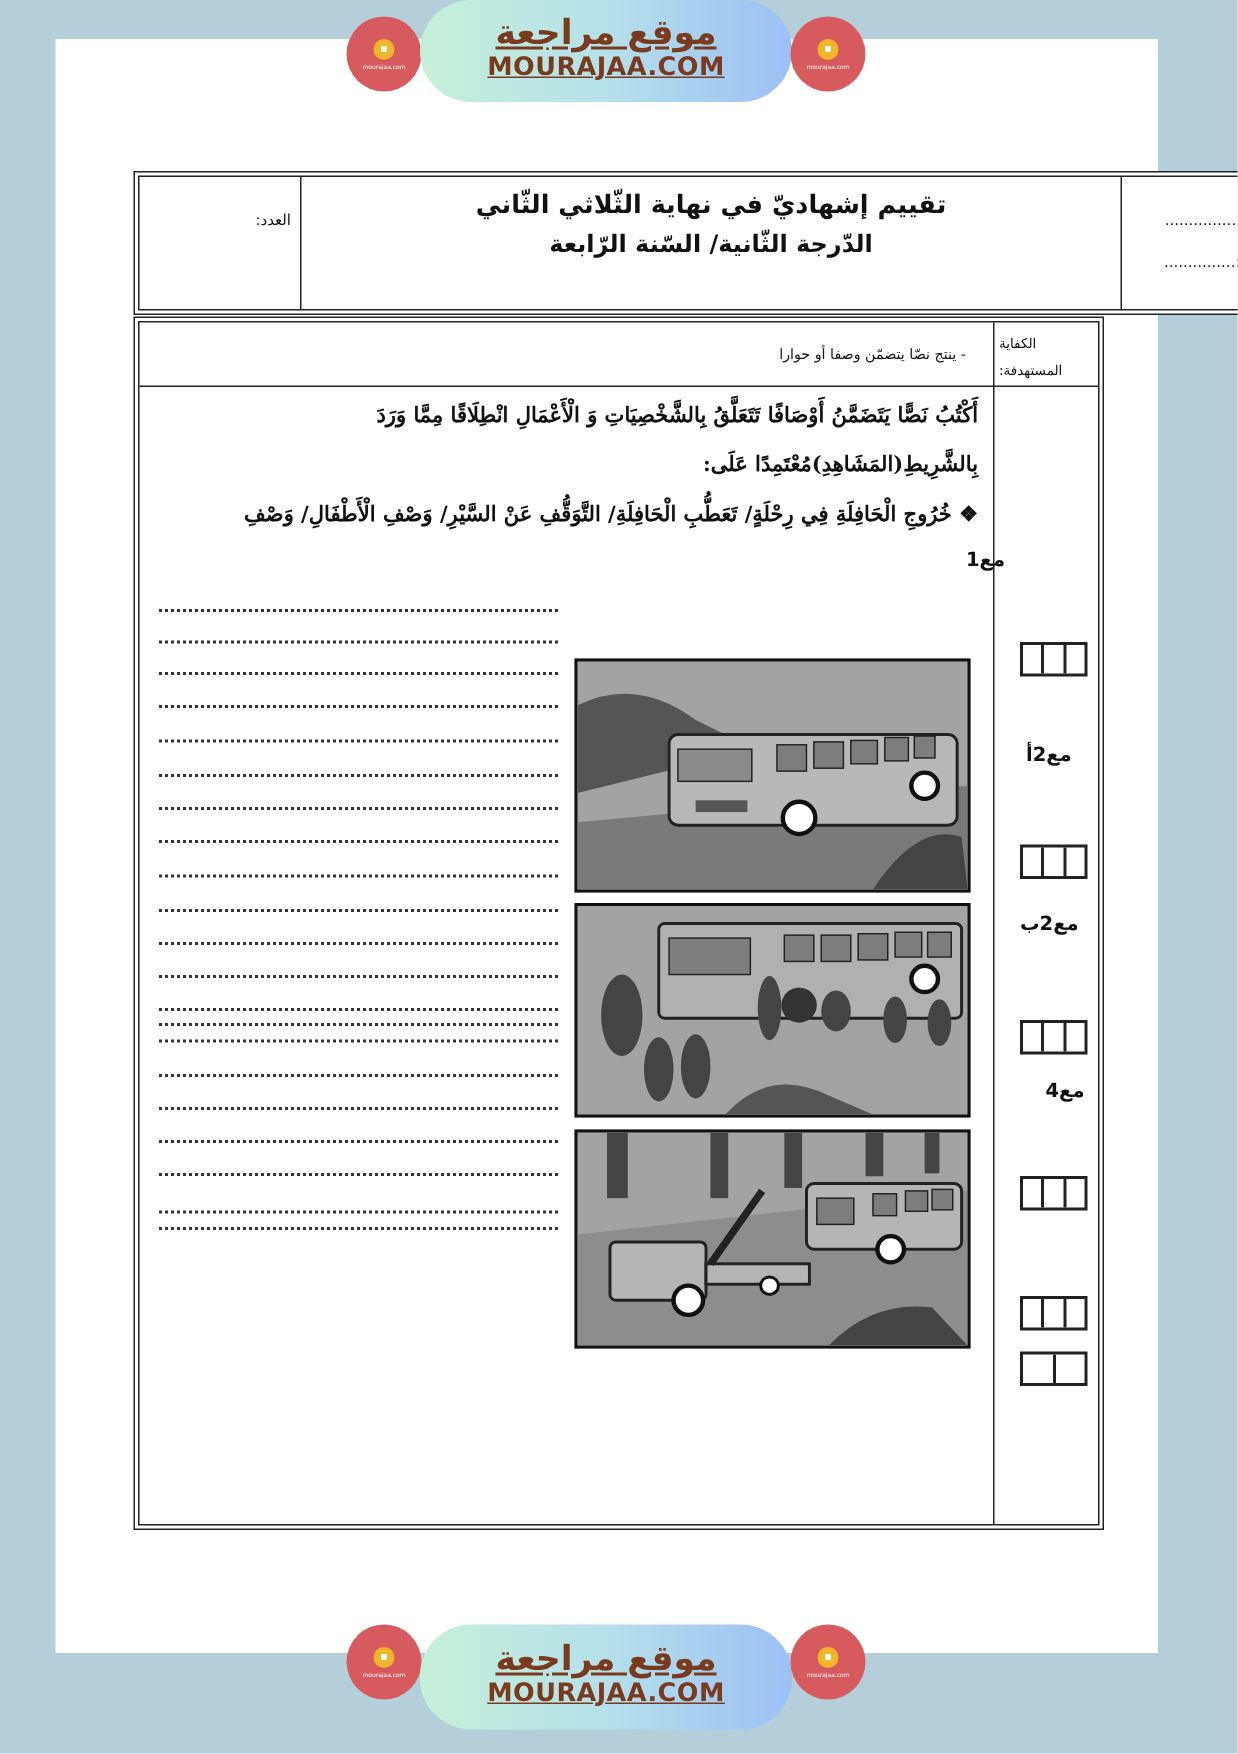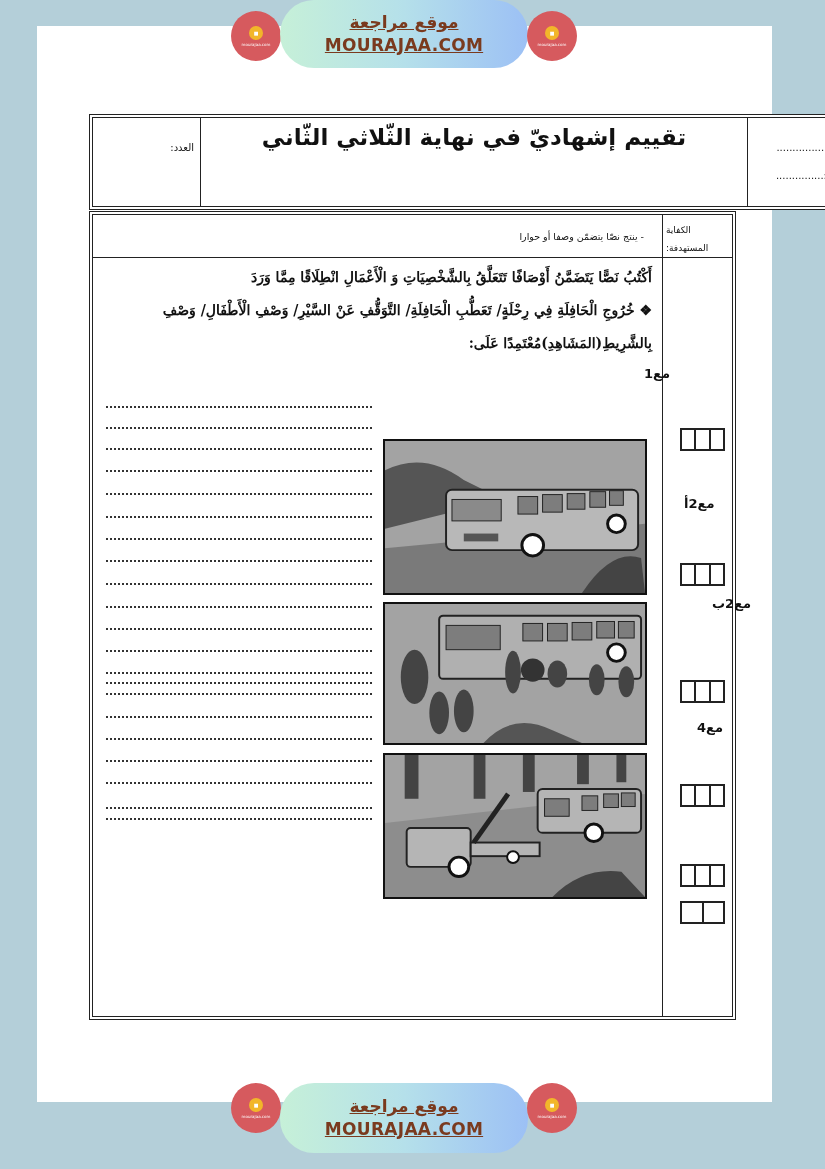--- a/index.html
+++ b/index.html
@@ -18,21 +18,21 @@
     position: absolute; left: 280px; width: 248px; height: 68px;
     border-radius: 34px;
     background: linear-gradient(90deg, #c6f0d8 0%, #b5e0ea 50%, #9cc0f5 100%);
     display: flex; flex-direction: column; align-items: center; justify-content: center;
     color: #7a3a1e;
     z-index: 3;
   }
   .brand.top { top: 0px; }
   .brand.bottom { top: 1083px; height: 70px; }
   .brand .ar {
-    font-family: "DejaVu Sans", sans-serif; font-size: 17px; font-weight: bold;
+    font-family: "DejaVu Sans", sans-serif; font-size: 23px; font-weight: bold;
     text-decoration: underline; direction: rtl; line-height: 22px;
   }
   .brand .en {
     font-family: "DejaVu Sans", sans-serif; font-size: 17px; font-weight: bold;
     text-decoration: underline; letter-spacing: 0.3px; line-height: 24px;
   }
   .logo-circle {
     position: absolute; width: 50px; height: 50px; border-radius: 50%;
     background: #d65a5e; z-index: 3;
     display: flex; flex-direction: column; align-items: center; justify-content: center;
@@ -55,21 +55,21 @@
     position: absolute; left: 89px; top: 114px; width: 772px; height: 96px;
     border: 4px double #222; background: #fff;
   }
   .hdr .col { position: absolute; top: 0; bottom: 0; }
   .hdr .c-left { left: 0; width: 108px; border-right: 1.5px solid #222; }
   .hdr .c-mid { left: 108px; right: 110px; text-align: center; direction: rtl; }
   .hdr .c-right { right: 0; width: 110px; border-left: 1.5px solid #222; }
   .hdr .num-label {
     position: absolute; right: 6px; top: 24px; font-size: 10px; color: #111; direction: rtl;
   }
-  .hdr .title1 { font-family: "DejaVu Sans", sans-serif; font-weight: bold; font-size: 23px; margin-top: 6px; line-height: 26px; color: #111; }
+  .hdr .title1 { font-family: "DejaVu Sans", sans-serif; font-weight: bold; font-size: 17px; margin-top: 6px; line-height: 26px; color: #111; }
   .hdr .title2 { font-family: "DejaVu Sans", sans-serif; font-weight: bold; font-size: 16px; line-height: 26px; color: #111; }
   .hdr .title3 { font-family: "DejaVu Sans", sans-serif; font-weight: bold; font-size: 16px; line-height: 26px; color: #111; }
   .hdr .field {
     position: absolute; right: 6px; font-size: 10px; color: #111; direction: rtl; white-space: nowrap;
   }
   .hdr .f-name { top: 24px; }
   .hdr .f-surname { top: 52px; }
 
   
   .main {
@@ -137,54 +137,55 @@
   <div class="badge">■</div>
   <div class="txt">mourajaa.com</div>
 </div>
 
 <div class="hdr">
   <div class="col c-left">
     <div class="num-label">العدد:</div>
   </div>
   <div class="col c-mid">
     <div class="title1">تقييم إشهاديّ في نهاية الثّلاثي الثّاني</div>
+    <div class="title2">الدّرجة الثّانية/ السّنة الرّابعة</div>
   </div>
   <div class="col c-right">
     <div class="field f-name">الإسم:...............</div>
     <div class="field f-surname">اللّقب:...............</div>
   </div>
 </div>
 
 <div class="main">
   <div class="rcol"></div>
   <div class="rowsep"></div>
   <div class="comp-label">الكفاية المستهدفة:</div>
   <div class="comp-text">- ينتج نصّا يتضمّن وصفا أو حوارا</div>
   <div class="instr">
     <div>أَكْتُبُ نَصًّا يَتَضَمَّنُ أَوْصَافًا تَتَعَلَّقُ بِالشَّخْصِيَاتِ وَ الْأَعْمَالِ انْطِلَاقًا مِمَّا وَرَدَ</div>
+    <div>بِالشَّرِيطِ(المَشَاهِدِ)مُعْتَمِدًا عَلَى:</div>
     <div>❖ خُرُوجِ الْحَافِلَةِ فِي رِحْلَةٍ/ تَعَطُّبِ الْحَافِلَةِ/ التَّوَقُّفِ عَنْ السَّيْرِ/ وَصْفِ الْأَطْفَالِ/ وَصْفِ</div>
-    <div>بِالشَّرِيطِ(المَشَاهِدِ)مُعْتَمِدًا عَلَى:</div>
   </div>
 </div>
 
 <div class="crit" style="left:644px; top:366px;">مع1</div>
 <div class="gbox w3" style="left:680px; top:428px;">
     <span></span>
     <span></span>
     <span></span>
   </div>
 
 <div class="crit" style="left:684px; top:496px;">مع2أ</div>
 <div class="gbox w3" style="left:680px; top:563px;">
     <span></span>
     <span></span>
     <span></span>
   </div>
 
-<div class="crit" style="left:680px; top:596px;margin-left:32px;">مع2ب</div>
+<div class="crit" style="left:680px; top:609px;">مع2ب</div>
 <div class="gbox w3" style="left:680px; top:680px;">
     <span></span>
     <span></span>
     <span></span>
   </div>
 
 <div class="crit" style="left:697px; top:720px;">مع4</div>
 <div class="gbox w3" style="left:680px; top:784px;">
     <span></span>
     <span></span>

